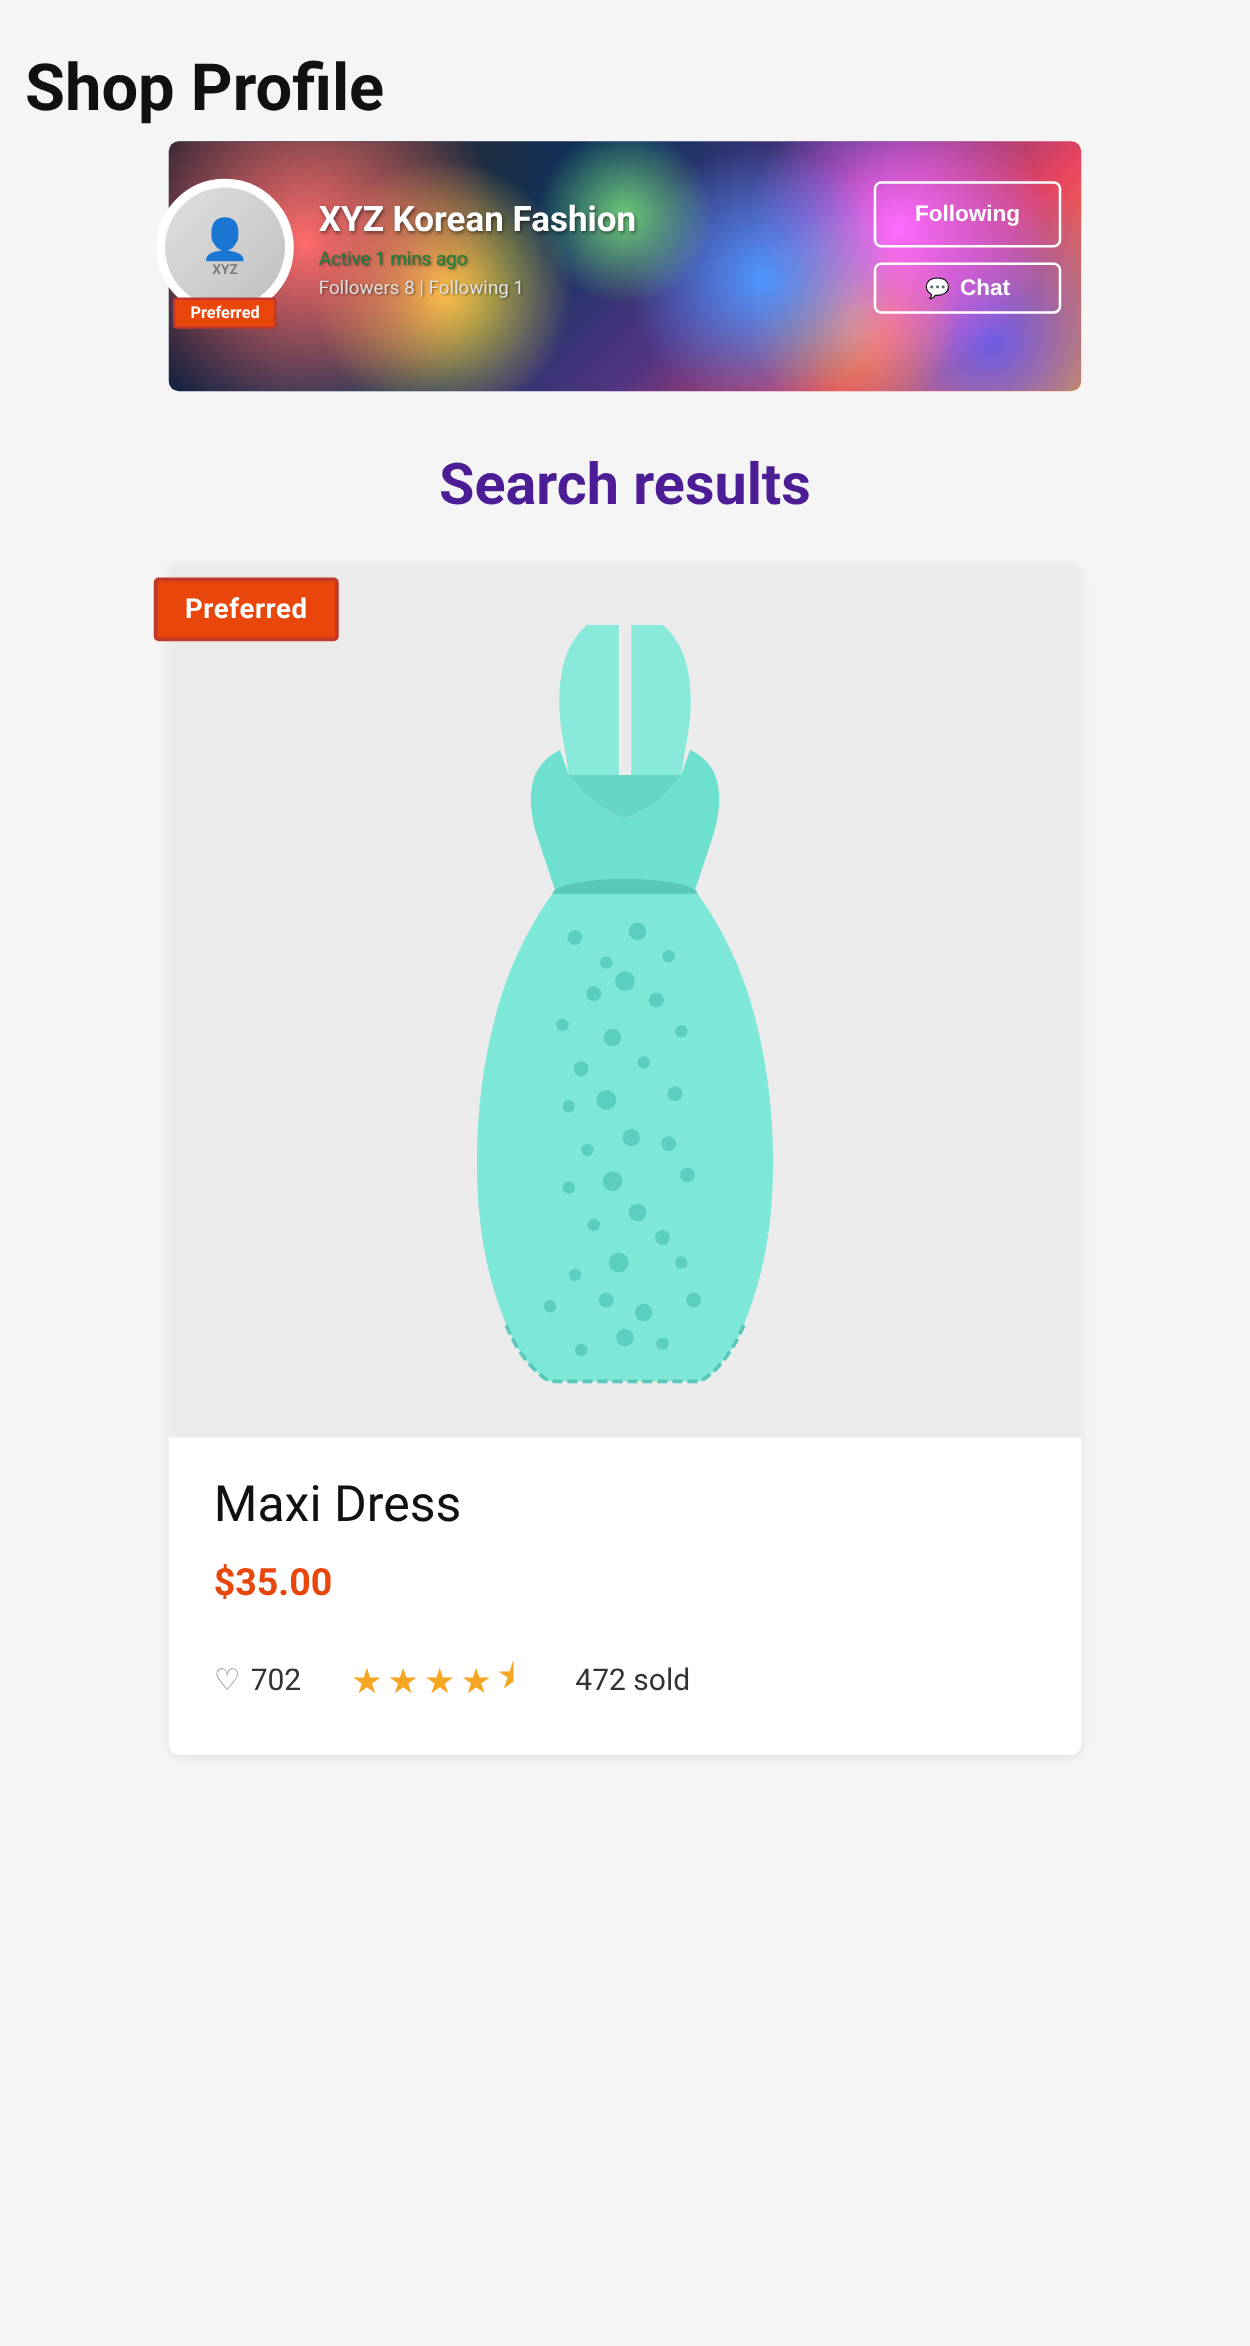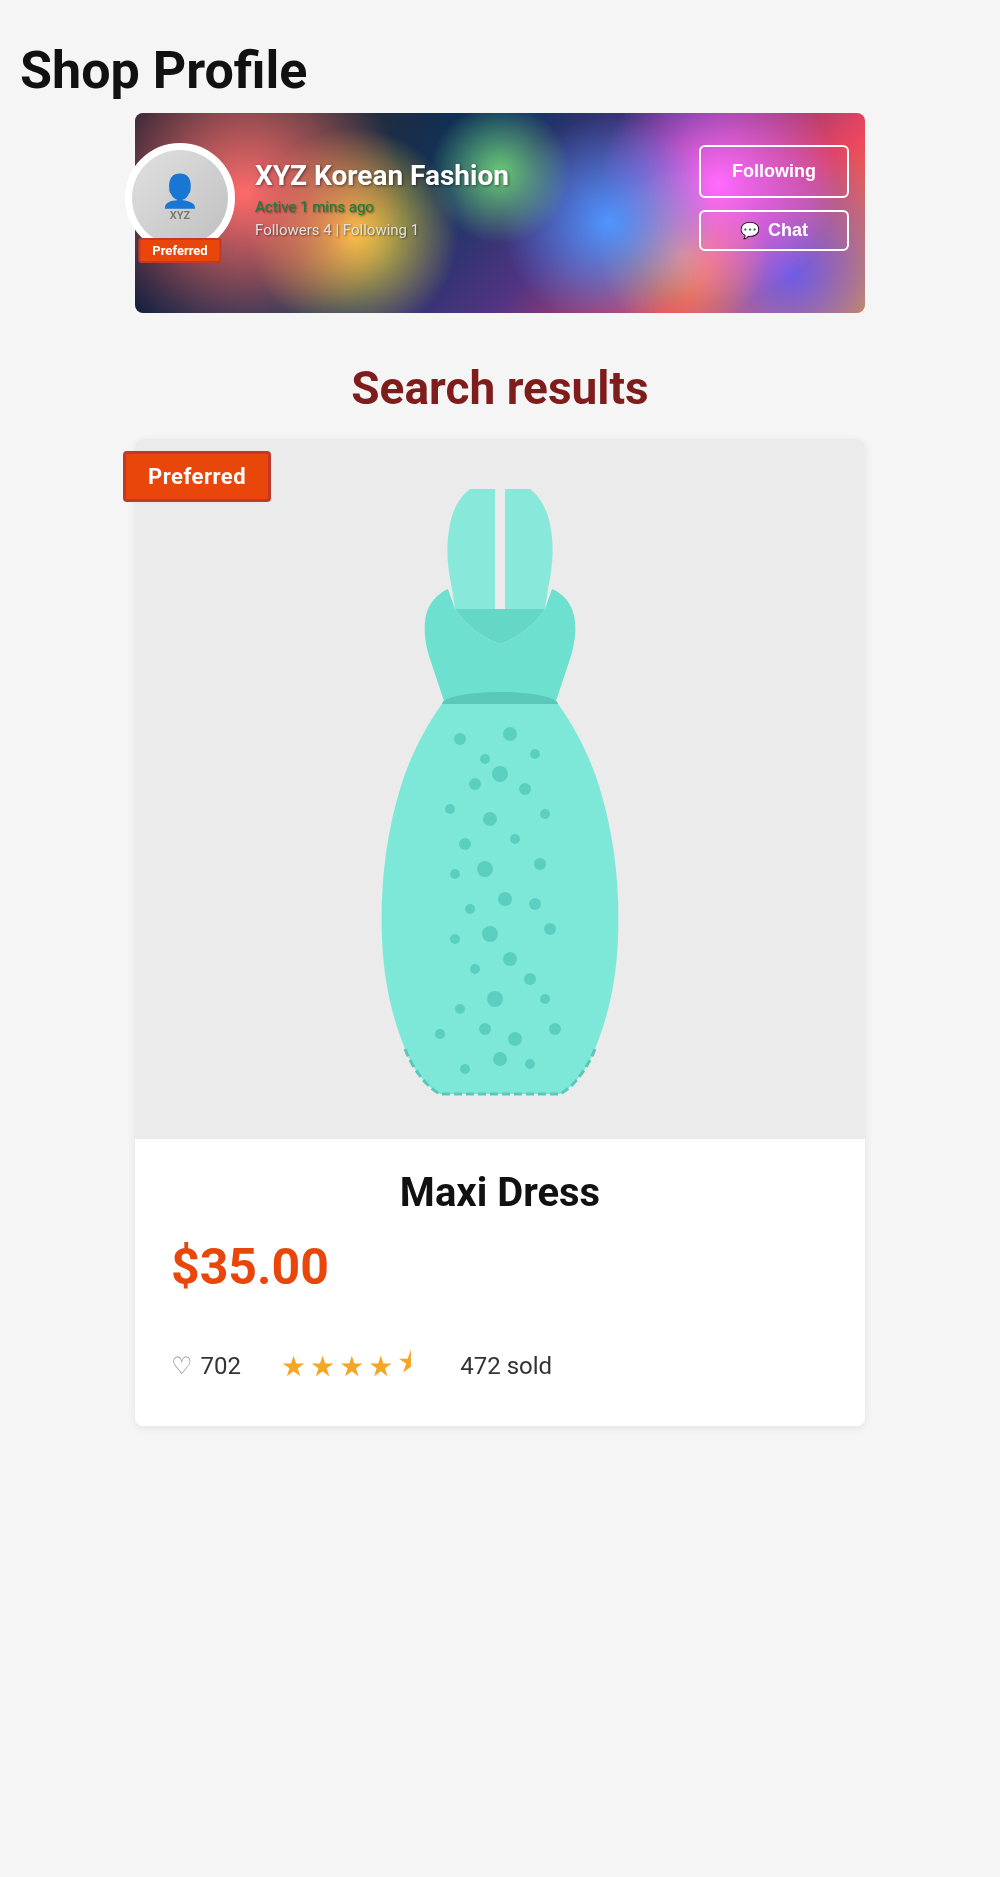--- a/index.html
+++ b/index.html
@@ -197,22 +197,22 @@
 
     .chat-bubble-icon {
       font-size: 16px;
     }
 
     
     .section-title {
       text-align: center;
       font-size: 46px;
       font-weight: 700;
-      color: #7f1d1d;
-      margin-bottom: 24px;
+      color: #4c1d95;
+      margin-bottom: 35px;
     }
 
     
     .product-card-wrapper {
       width: 730px;
       margin: 0 auto;
       background: #fff;
       border-radius: 8px;
       overflow: visible;
       box-shadow: 0 2px 8px rgba(0,0,0,0.08);
@@ -251,31 +251,30 @@
       width: 320px;
       height: 620px;
     }
 
     .product-details {
       padding: 30px 36px 36px;
     }
 
     .product-name {
       font-size: 40px;
-      font-weight: 700;
+      font-weight: 400;
       color: #111;
       margin-bottom: 22px;
-      text-align: center;
     }
 
     .product-price {
-      font-size: 50px;
+      font-size: 30px;
       font-weight: 700;
       color: #e8460a;
-      margin-bottom: 46px;
+      margin-bottom: 36px;
     }
 
     .product-meta {
       display: flex;
       align-items: center;
       gap: 40px;
     }
 
     .likes-section {
       display: flex;
@@ -323,21 +322,21 @@
           <span class="avatar-person-icon">👤</span>
           <span class="avatar-xyz-label">XYZ</span>
         </div>
       </div>
       <div class="preferred-badge-avatar">Preferred</div>
     </div>
 
     <div class="shop-info">
       <div class="shop-name">XYZ Korean Fashion</div>
       <div class="shop-active">Active 1 mins ago</div>
-      <div class="shop-followers">Followers 4 | Following 1</div>
+      <div class="shop-followers">Followers 8 | Following 1</div>
     </div>
 
     <div class="shop-actions">
       <button class="btn-following">Following</button>
       <button class="btn-chat">
         <span class="chat-bubble-icon">💬</span>
         <span>Chat</span>
       </button>
     </div>
   </div>

